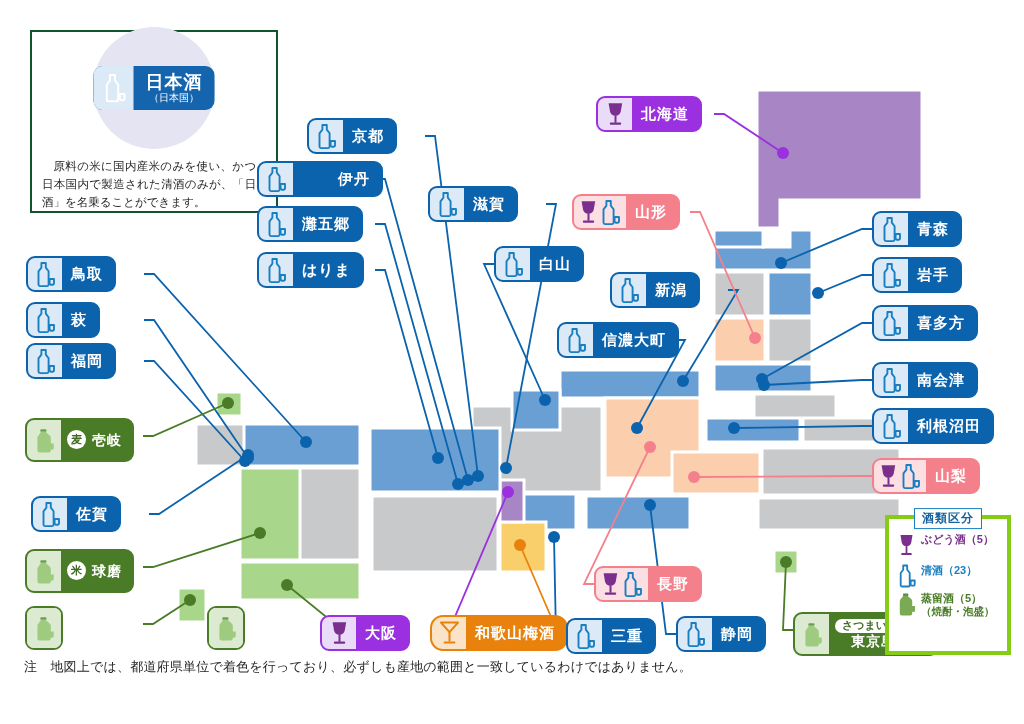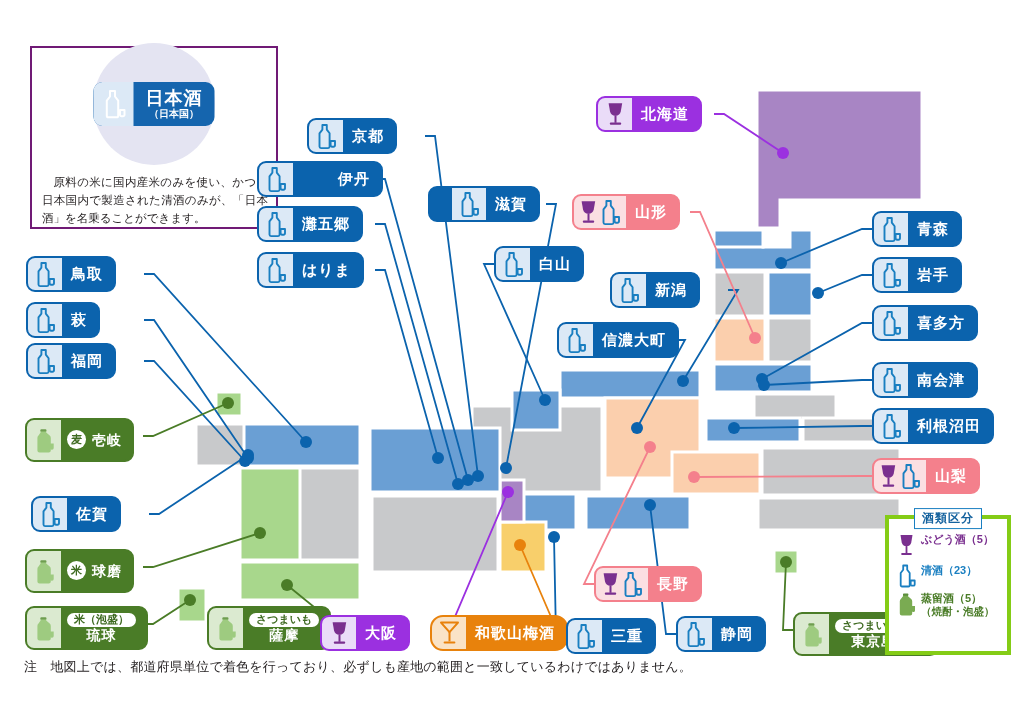--- a/index.html
+++ b/index.html
@@ -91,23 +91,23 @@
     padding: 0;
     line-height: 19px;
     text-align: center;
   }
   .pill.shochu .tx { padding: 2px 10px 2px 6px; }
   .pill.shochu.inline-chip .tx { flex-direction: row; gap: 6px; align-items: center; }
 
   
   #infobox {
     position: absolute;
-    left: 30px; top: 46px;
+    left: 30px; top: 30px;
     width: 248px; height: 183px;
-    border: 2px solid #701a75;
+    border: 2px solid #14532d;
     background: #ffffff;
   }
   #infohalo {
     position: absolute;
     left: 50%; top: 56px;
     transform: translate(-50%, -50%);
     width: 122px; height: 122px;
     border-radius: 50%;
     background: #e4e4f2;
   }
@@ -124,21 +124,21 @@
   }
   #nihonshu-badge .ic {
     display:flex; align-items:center; justify-content:center;
     background:#dce9f6; padding: 0 7px;
   }
   #nihonshu-badge .tx {
     display:flex; flex-direction:column; align-items:center; justify-content:center;
     color:#fff; padding: 0 12px; line-height:1.0;
   }
   #nihonshu-badge .t1 { font-size: 18px; font-weight: bold; letter-spacing: 1px;}
-  #nihonshu-badge .t2 { font-size: 10px; margin-top:2px;font-weight:bold; }
+  #nihonshu-badge .t2 { font-size: 10px; margin-top:2px; }
   #infotext {
     position: absolute;
     left: 10px; right: 8px; top: 126px;
     font-size: 11.5px;
     line-height: 1.55;
     color: #231f20;
     text-align: justify;
     text-indent: 1em;
   }
 
@@ -350,21 +350,21 @@
         <span class="ic">
           <svg width="22" height="27" viewBox="0 0 22 27">
             <path d="M7.4 2 h4.4 v4.6 l2.8 3.7 v13.3 a1.5 1.5 0 0 1 -1.5 1.5 h-7.1 a1.5 1.5 0 0 1 -1.5 -1.5 v-13.3 l2.9 -3.7 z" fill="none" stroke="#1a7fc1" stroke-width="1.9" stroke-linejoin="round"></path>
             <path d="M15.6 18 h4.4 v4.3 a1.4 1.4 0 0 1 -1.4 1.4 h-1.6 a1.4 1.4 0 0 1 -1.4 -1.4 z" fill="none" stroke="#1a7fc1" stroke-width="1.9" stroke-linejoin="round"></path>
           </svg>
         </span>
         <span class="tx">
           <span>はりま</span>
         </span>
       </div>
-      <div class="pill " style="left: 428px; top: 186px; padding-left: 22px;">
+      <div class="pill " style="left: 428px; top: 186px;">
         <span class="ic">
           <svg width="22" height="27" viewBox="0 0 22 27">
             <path d="M7.4 2 h4.4 v4.6 l2.8 3.7 v13.3 a1.5 1.5 0 0 1 -1.5 1.5 h-7.1 a1.5 1.5 0 0 1 -1.5 -1.5 v-13.3 l2.9 -3.7 z" fill="none" stroke="#1a7fc1" stroke-width="1.9" stroke-linejoin="round"></path>
             <path d="M15.6 18 h4.4 v4.3 a1.4 1.4 0 0 1 -1.4 1.4 h-1.6 a1.4 1.4 0 0 1 -1.4 -1.4 z" fill="none" stroke="#1a7fc1" stroke-width="1.9" stroke-linejoin="round"></path>
           </svg>
         </span>
         <span class="tx">
           <span>滋賀</span>
         </span>
       </div>
@@ -571,36 +571,28 @@
         </span>
       </div>
       <div class="pill shochu two-line" style="left: 25px; top: 606px;">
         <span class="ic">
           <svg width="22" height="27" viewBox="0 0 22 27">
             <path d="M7.6 3 h5.6 v2.4 l3.5 3.1 a3.2 3.2 0 0 1 1.1 2.4 v12.6 a2.1 2.1 0 0 1 -2.1 2.1 h-9.2 a2.1 2.1 0 0 1 -2.1 -2.1 v-12.6 a3.2 3.2 0 0 1 1.1 -2.4 l2.1 -3.1 z" fill="#9ecb80"></path>
             <path d="M17 16.4 h3.7 v4.6 a1.7 1.7 0 0 1 -1.7 1.7 h-0.3 a1.7 1.7 0 0 1 -1.7 -1.7 z" fill="#9ecb80"></path>
             <rect x="7.4" y="2.2" width="6" height="2.4" rx="0.9" fill="#6f9e50"></rect>
           </svg>
         </span>
-        <span class="tx">
-          <span class="chip">米（泡盛）</span>
-          <span>琉球</span>
-        </span>
       </div>
       <div class="pill shochu two-line" style="left: 207px; top: 606px;">
         <span class="ic">
           <svg width="22" height="27" viewBox="0 0 22 27">
             <path d="M7.6 3 h5.6 v2.4 l3.5 3.1 a3.2 3.2 0 0 1 1.1 2.4 v12.6 a2.1 2.1 0 0 1 -2.1 2.1 h-9.2 a2.1 2.1 0 0 1 -2.1 -2.1 v-12.6 a3.2 3.2 0 0 1 1.1 -2.4 l2.1 -3.1 z" fill="#9ecb80"></path>
             <path d="M17 16.4 h3.7 v4.6 a1.7 1.7 0 0 1 -1.7 1.7 h-0.3 a1.7 1.7 0 0 1 -1.7 -1.7 z" fill="#9ecb80"></path>
             <rect x="7.4" y="2.2" width="6" height="2.4" rx="0.9" fill="#6f9e50"></rect>
           </svg>
-        </span>
-        <span class="tx">
-          <span class="chip">さつまいも</span>
-          <span>薩摩</span>
         </span>
       </div>
       <div class="pill wine" style="left: 320px; top: 615px;">
         <span class="ic">
           <svg width="19" height="26" viewBox="0 0 19 26">
             <path d="M2.6 2.2 h13.6 l-1.4 8.1 a5.5 5.5 0 0 1 -10.8 0 z" fill="#7a2f8f"></path>
             <rect x="8.5" y="14.4" width="2" height="7.4" fill="#7a2f8f"></rect>
             <rect x="3.8" y="21.6" width="11.4" height="2.2" rx="1" fill="#7a2f8f"></rect>
           </svg>
         </span>

